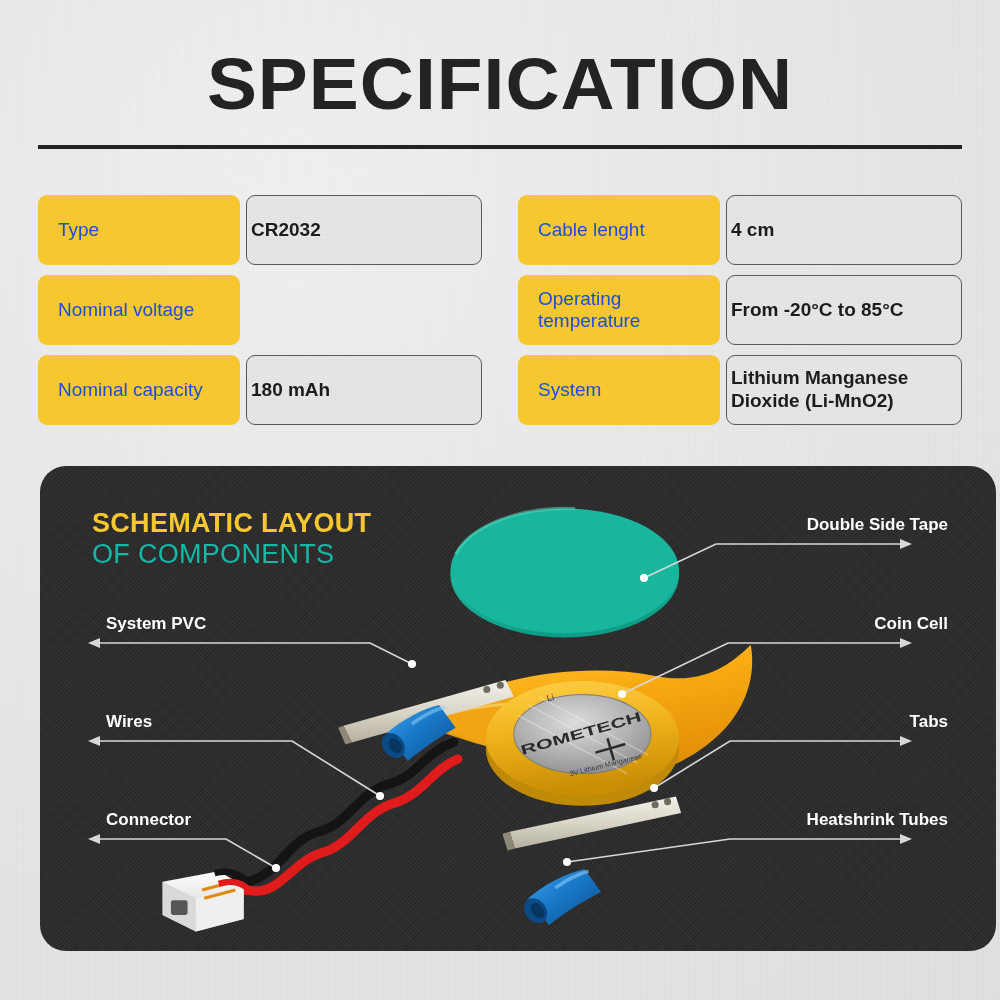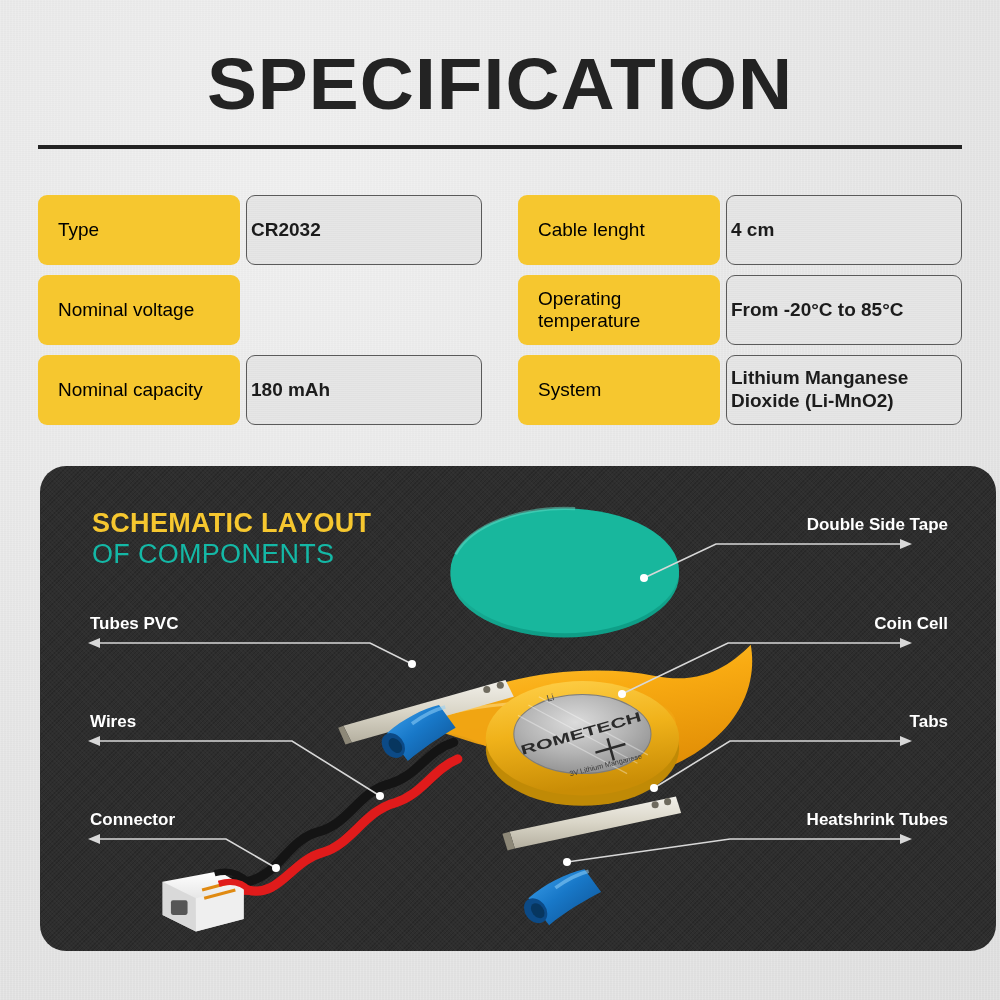--- a/index.html
+++ b/index.html
@@ -73,21 +73,21 @@
     height: 70px;
   }
   .spec-label {
     background: #f6c72f;
     border-radius: 9px;
     display: flex;
     align-items: center;
     padding: 0 20px;
     font-size: 19px;
     line-height: 1.18;
-    color: #000000;
+    color: #1d4ed8;
     font-weight: 400;
   }
   .spec-value {
     border: 1.5px solid #5a5a5a;
     border-radius: 9px;
     display: flex;
     align-items: center;
     padding: 0 4px;
     font-size: 19px;
     line-height: 1.2;
@@ -141,20 +141,21 @@
   }
 
   
   .callout {
     position: absolute;
     color: #fff;
     font-size: 17px;
     font-weight: 700;
     z-index: 7;
     white-space: nowrap;
+    margin-left: 16px;
   }
 
   svg.leaders {
     position: absolute;
     inset: 0;
     width: 920px;
     height: 485px;
     z-index: 5;
     pointer-events: none;
   }
@@ -370,21 +371,21 @@
       <circle cx="372" cy="198" r="4"></circle>
       <circle cx="340" cy="330" r="4"></circle>
       <circle cx="236" cy="402" r="4"></circle>
       <circle cx="604" cy="112" r="4"></circle>
       <circle cx="582" cy="228" r="4"></circle>
       <circle cx="614" cy="322" r="4"></circle>
       <circle cx="527" cy="396" r="4"></circle>
     </g>
   </svg>
 
-  <div class="callout" style="left:50px; top:148px;">Tubes PVC</div>
+  <div class="callout" style="left:50px; top:148px;">System PVC</div>
   <div class="callout" style="left:50px; top:246px;">Wires</div>
   <div class="callout" style="left:50px; top:344px;text-align:center;">Connector</div>
 
   <div class="callout" style="right:48px; top:49px;">Double Side Tape</div>
   <div class="callout" style="right:48px; top:148px;">Coin Cell</div>
   <div class="callout" style="right:48px; top:246px;">Tabs</div>
   <div class="callout" style="right:48px; top:344px;">Heatshrink Tubes</div>
 
 </div>
 

